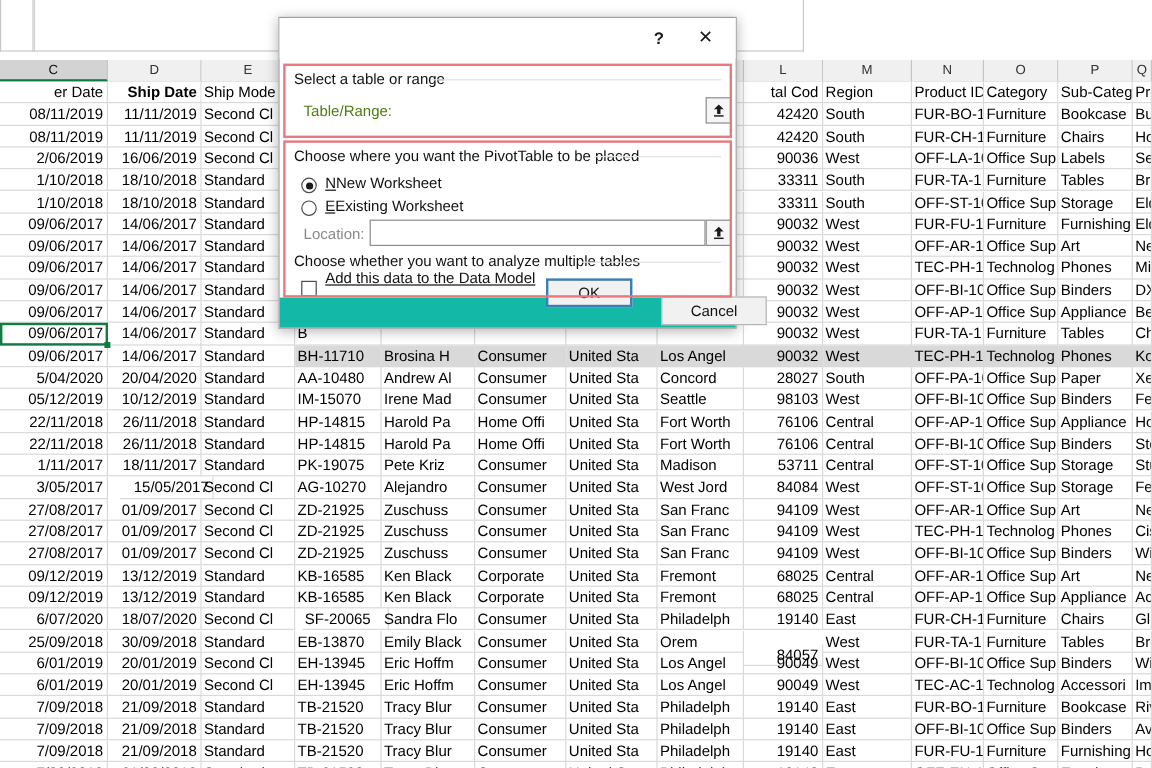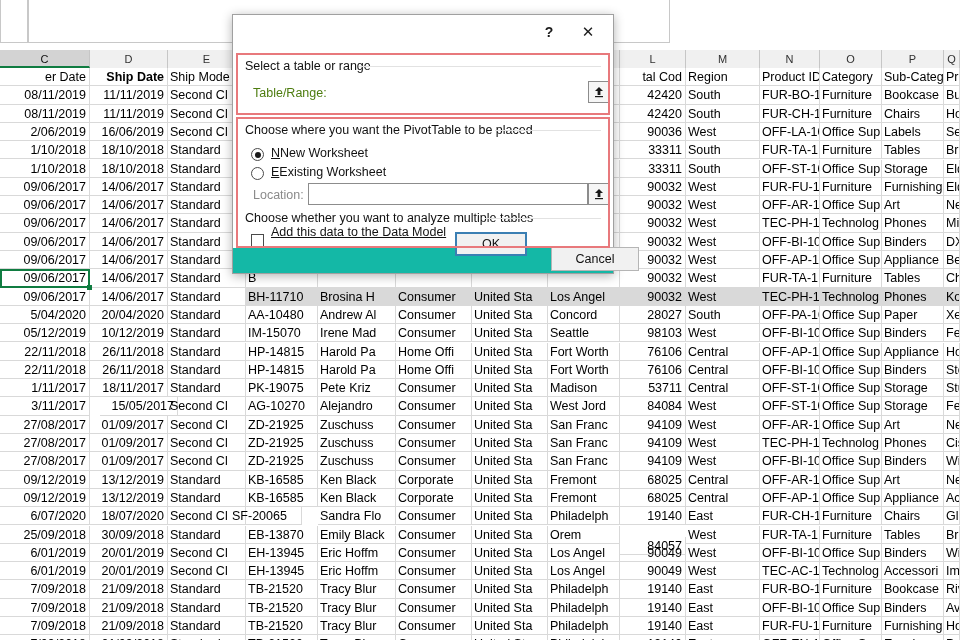--- a/index.html
+++ b/index.html
@@ -402,21 +402,21 @@
           <div class="cell" style="left: 472px; width: 76px;">United Sta</div>
           <div class="cell" style="left: 548px; width: 72px;">Madison</div>
           <div class="cell num" style="left: 620px; width: 66px;">53711</div>
           <div class="cell" style="left: 686px; width: 74px;">Central</div>
           <div class="cell" style="left: 760px; width: 60px;">OFF-ST-10</div>
           <div class="cell" style="left: 820px; width: 62px;">Office Sup</div>
           <div class="cell" style="left: 882px; width: 62px;">Storage</div>
           <div class="cell" style="left: 944px; width: 16px;">Stur-D-Sto</div>
         </div>
         <div class="row" style="top: 329.4px;">
-          <div class="cell num" style="left: 0px; width: 90px;">3/11/2017</div>
+          <div class="cell num" style="left: 0px; width: 90px;">3/05/2017</div>
           <div class="cell num" style="left: 100px; width: 78px;">15/05/2017</div>
           <div class="cell" style="left: 168px; width: 78px;">Second Cl</div>
           <div class="cell" style="left: 246px; width: 72px;">AG-10270</div>
           <div class="cell" style="left: 318px; width: 78px;">Alejandro</div>
           <div class="cell" style="left: 396px; width: 76px;">Consumer</div>
           <div class="cell" style="left: 472px; width: 76px;">United Sta</div>
           <div class="cell" style="left: 548px; width: 72px;">West Jord</div>
           <div class="cell num" style="left: 620px; width: 66px;">84084</div>
           <div class="cell" style="left: 686px; width: 74px;">West</div>
           <div class="cell" style="left: 760px; width: 60px;">OFF-ST-10</div>
@@ -501,21 +501,21 @@
           <div class="cell" style="left: 686px; width: 74px;">Central</div>
           <div class="cell" style="left: 760px; width: 60px;">OFF-AP-10</div>
           <div class="cell" style="left: 820px; width: 62px;">Office Sup</div>
           <div class="cell" style="left: 882px; width: 62px;">Appliance</div>
           <div class="cell" style="left: 944px; width: 16px;">Acco Six-</div>
         </div>
         <div class="row" style="top: 439.2px;">
           <div class="cell num" style="left: 0px; width: 90px;">6/07/2020</div>
           <div class="cell num" style="left: 90px; width: 78px;">18/07/2020</div>
           <div class="cell" style="left: 168px; width: 78px;">Second Cl</div>
-          <div class="cell" style="left: 230px; width: 72px;">SF-20065</div>
+          <div class="cell" style="left: 252px; width: 72px;">SF-20065</div>
           <div class="cell" style="left: 318px; width: 78px;">Sandra Flo</div>
           <div class="cell" style="left: 396px; width: 76px;">Consumer</div>
           <div class="cell" style="left: 472px; width: 76px;">United Sta</div>
           <div class="cell" style="left: 548px; width: 72px;">Philadelph</div>
           <div class="cell num" style="left: 620px; width: 66px;">19140</div>
           <div class="cell" style="left: 686px; width: 74px;">East</div>
           <div class="cell" style="left: 760px; width: 60px;">FUR-CH-1</div>
           <div class="cell" style="left: 820px; width: 62px;">Furniture</div>
           <div class="cell" style="left: 882px; width: 62px;">Chairs</div>
           <div class="cell" style="left: 944px; width: 16px;">Global De</div>

